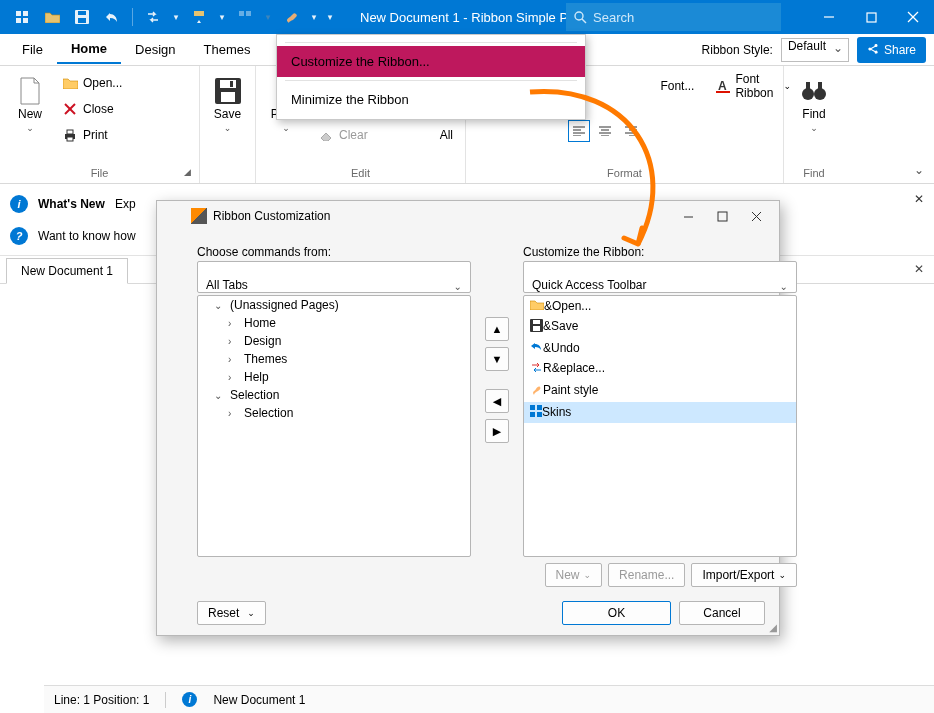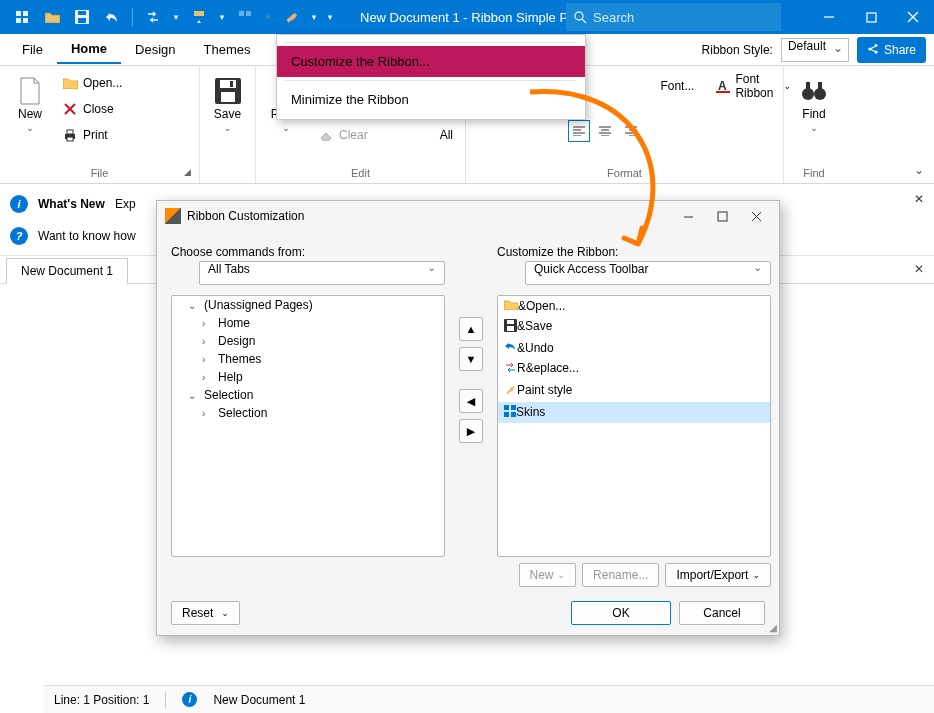--- a/index.html
+++ b/index.html
@@ -55,28 +55,28 @@
 
 .doctabs { height: 28px; border-bottom: 1px solid #d9d9d9; display: flex; align-items: flex-end; background:#fff; font-size:12px; position:relative; }
 .doctab { border: 1px solid #c9c9c9; border-bottom: 1px solid #fff; padding: 5px 14px; margin-left: 6px; background: #fff; position: relative; top: 1px; }
 .doctab-close { position:absolute; right:10px; top:6px; color:#444; }
 
 
 .statusbar { position: absolute; left: 0; right: 0; bottom: 0; height: 28px; border-top: 1px solid #dcdcdc; background: #fafafa; display: flex; align-items: center; font-size: 12px; padding: 0 10px; gap: 16px; margin-left: 44px; }
 .stat-sep { width: 1px; height: 16px; background: #ccc; }
 
 
-.dlgwin { position: absolute; left: 156px; top: 200px; width: 624px; height: 436px; background: #f5f5f5; border: 1px solid #b8b8b8; box-shadow: 3px 5px 14px rgba(0,0,0,0.3); z-index: 60; font-size: 12px; display: flex; flex-direction: column; }
+.dlgwin { position: absolute; left: 156px; top: 200px; width: 624px; height: 436px; background: #f5f5f5; border: 1px solid #b8b8b8; box-shadow: 3px 5px 14px rgba(0,0,0,0.3); z-index: 60; font-size: 12px; display: flex; flex-direction: column; padding-left: 26px; }
 .dlg-title { height: 30px; display: flex; align-items: center; padding: 0 8px; background: #f5f5f5; }
 .dlg-title .ticon { width: 16px; height: 16px; margin-right: 6px; background: linear-gradient(135deg,#ff8a00 50%,#555 50%); }
 .dlg-win { margin-left: auto; display: flex; gap: 4px; }
 .dlg-win span { width: 30px; height: 22px; display: flex; align-items: center; justify-content: center; }
 .dlg-body { flex: 1; display: grid; grid-template-columns: 274px 40px 274px; grid-template-rows: 22px 28px 1fr 34px; column-gap: 6px; padding: 8px 14px 0 14px; }
 .lbl { grid-row: 1; align-self: end; padding-bottom: 2px; }
-.combo { grid-row: 2; border: 1px solid #b5b5b5; background: #fff; height: 24px; display: flex; align-items: flex-start; padding: 0 8px; justify-content: space-between; border-radius: 2px; margin-left: 28px; }
+.combo { grid-row: 2; border: 1px solid #b5b5b5; background: #fff; height: 32px; display: flex; align-items: flex-end; padding: 0 8px; justify-content: space-between; border-radius: 2px; }
 .combo .arr { color: #555; font-size: 10px; }
 .tree { grid-row: 3; border: 1px solid #b5b5b5; background: #fff; overflow: auto; margin-top: 6px; border-radius: 2px; }
 .mover { grid-column: 2; grid-row: 3; display: flex; flex-direction: column; gap: 6px; align-items: center; padding-top: 28px; }
 .mvbtn { width: 24px; height: 24px; border: 1px solid #b5b5b5; background: #fdfdfd; display: flex; align-items: center; justify-content: center; font-size: 11px; border-radius: 2px; }
 .tree ul { list-style: none; padding-left: 14px; }
 .tree li { padding: 2px 0 2px 2px; display: flex; align-items: center; gap: 4px; }
 .tree .exp { width: 12px; color: #555; font-size: 10px; display:inline-block; }
 .qlist { grid-row: 3; border: 1px solid #b5b5b5; background: #fff; margin-top: 6px; border-radius:2px; }
 .qlist .qi { padding: 3px 6px; display: flex; align-items: flex-start; gap: 0; }
 .qlist .qi.sel { background: #cde8ff; }
@@ -538,21 +538,21 @@
           <span style="font-size:9px">⌄</span>
         </div>
     </div>
   </div>
   <div class="dlg-footer">
     <div class="dbtn">
         <span>Reset</span>
         <span style="font-size:9px;margin-left:4px">⌄</span>
       </div>
     <div class="spacer"></div>
-    <div class="dbtn okbtn" style="width:100px;justify-content:center">
+    <div class="dbtn okbtn" style="width:109px;justify-content:center">
         <span>OK</span>
       </div>
     <div class="dbtn" style="width:86px;justify-content:center">
         <span>Cancel</span>
       </div>
   </div>
   <div class="resize">◢</div>
 </div>
 
 <div class="statusbar">

